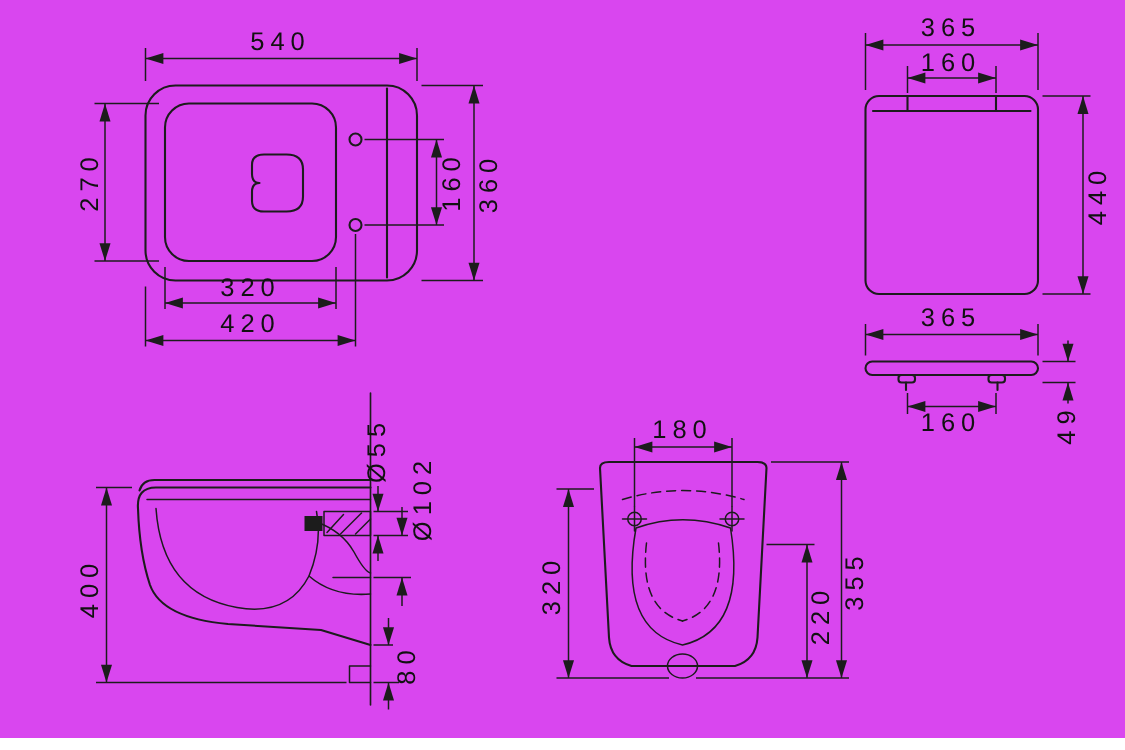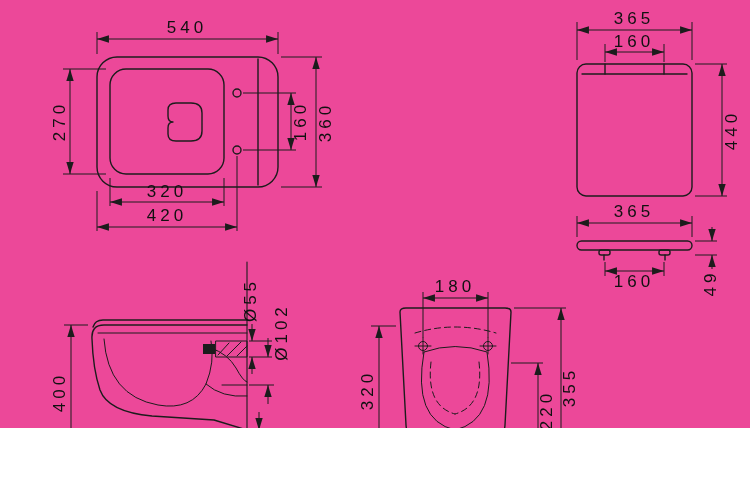--- a/index.html
+++ b/index.html
@@ -1,16 +1,16 @@
 <!DOCTYPE html>
 <html><head>
 <meta charset="utf-8">
 <style>
   html,body{margin:0;padding:0;background:#ffffff;}
-  #page{position:relative;width:750px;height:428px;background:#ec4899;overflow:hidden;font-family:"Liberation Sans",sans-serif;}
+  #page{position:relative;width:750px;height:492px;background:#d946ef;overflow:hidden;font-family:"Liberation Sans",sans-serif;}
   svg{display:block;}
   .obj{stroke:#1c1c1c;stroke-width:1.4;fill:none;stroke-linecap:round;stroke-linejoin:round;}
   .thin{stroke:#1c1c1c;stroke-width:1;fill:none;stroke-linecap:round;}
   .dim{stroke:#1c1c1c;stroke-width:1;fill:none;}
   .dashed{stroke-dasharray:6 4;}
   .dim-text{font-family:"Liberation Sans",sans-serif;font-size:17px;letter-spacing:4px;fill:#111111;}
 </style>
 </head>
 <body>
 

